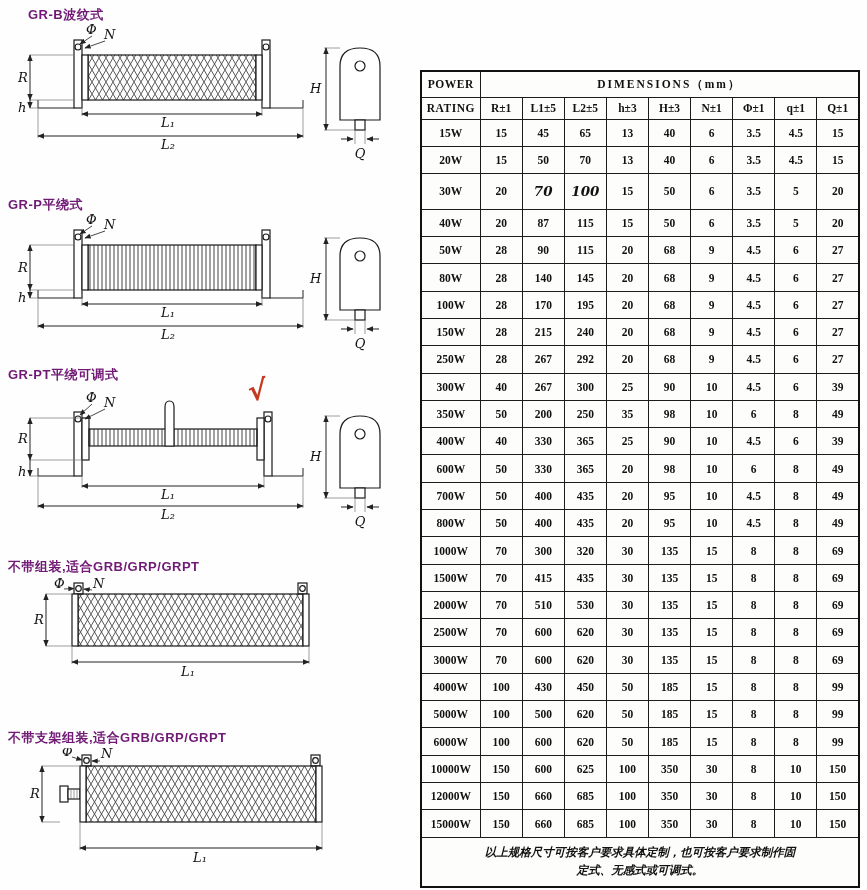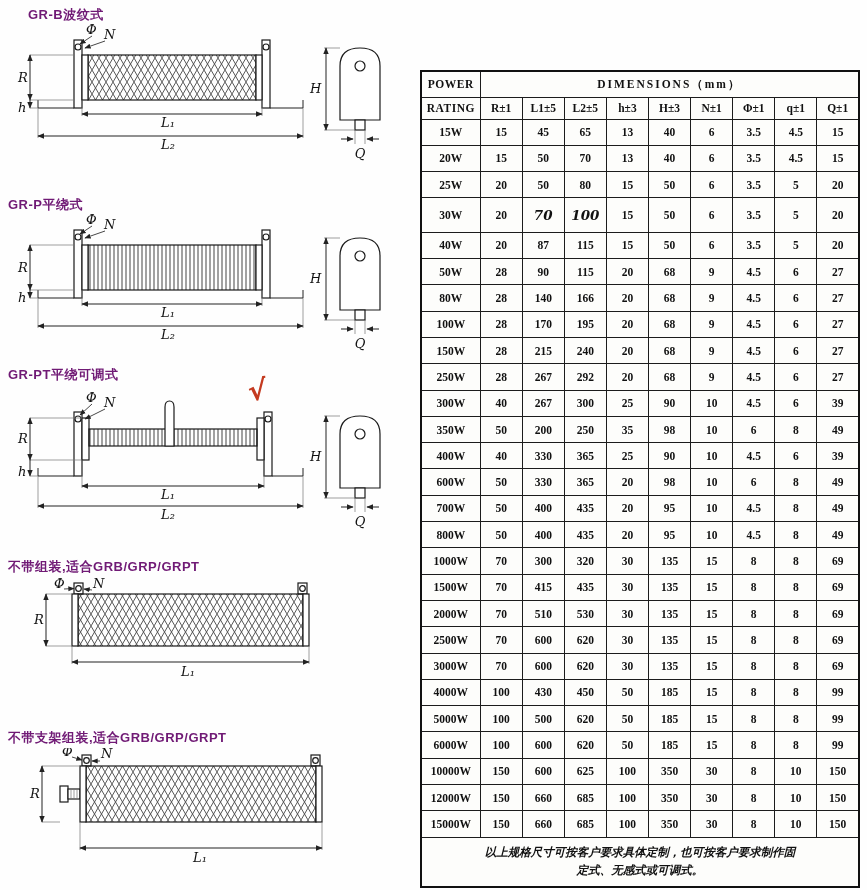--- a/index.html
+++ b/index.html
@@ -376,32 +376,20 @@
           <td>50</td>
           <td>70</td>
           <td>13</td>
           <td>40</td>
           <td>6</td>
           <td>3.5</td>
           <td>4.5</td>
           <td>15</td>
         </tr>
         <tr>
-          <td>25W</td>
-          <td>20</td>
-          <td>50</td>
-          <td>80</td>
-          <td>15</td>
-          <td>50</td>
-          <td>6</td>
-          <td>3.5</td>
-          <td>5</td>
-          <td>20</td>
-        </tr>
-        <tr>
           <td>30W</td>
           <td>20</td>
           <td class="handwritten">70</td>
           <td class="handwritten">100</td>
           <td>15</td>
           <td>50</td>
           <td>6</td>
           <td>3.5</td>
           <td>5</td>
           <td>20</td>
@@ -427,21 +415,21 @@
           <td>68</td>
           <td>9</td>
           <td>4.5</td>
           <td>6</td>
           <td>27</td>
         </tr>
         <tr>
           <td>80W</td>
           <td>28</td>
           <td>140</td>
-          <td>166</td>
+          <td>145</td>
           <td>20</td>
           <td>68</td>
           <td>9</td>
           <td>4.5</td>
           <td>6</td>
           <td>27</td>
         </tr>
         <tr>
           <td>100W</td>
           <td>28</td>

